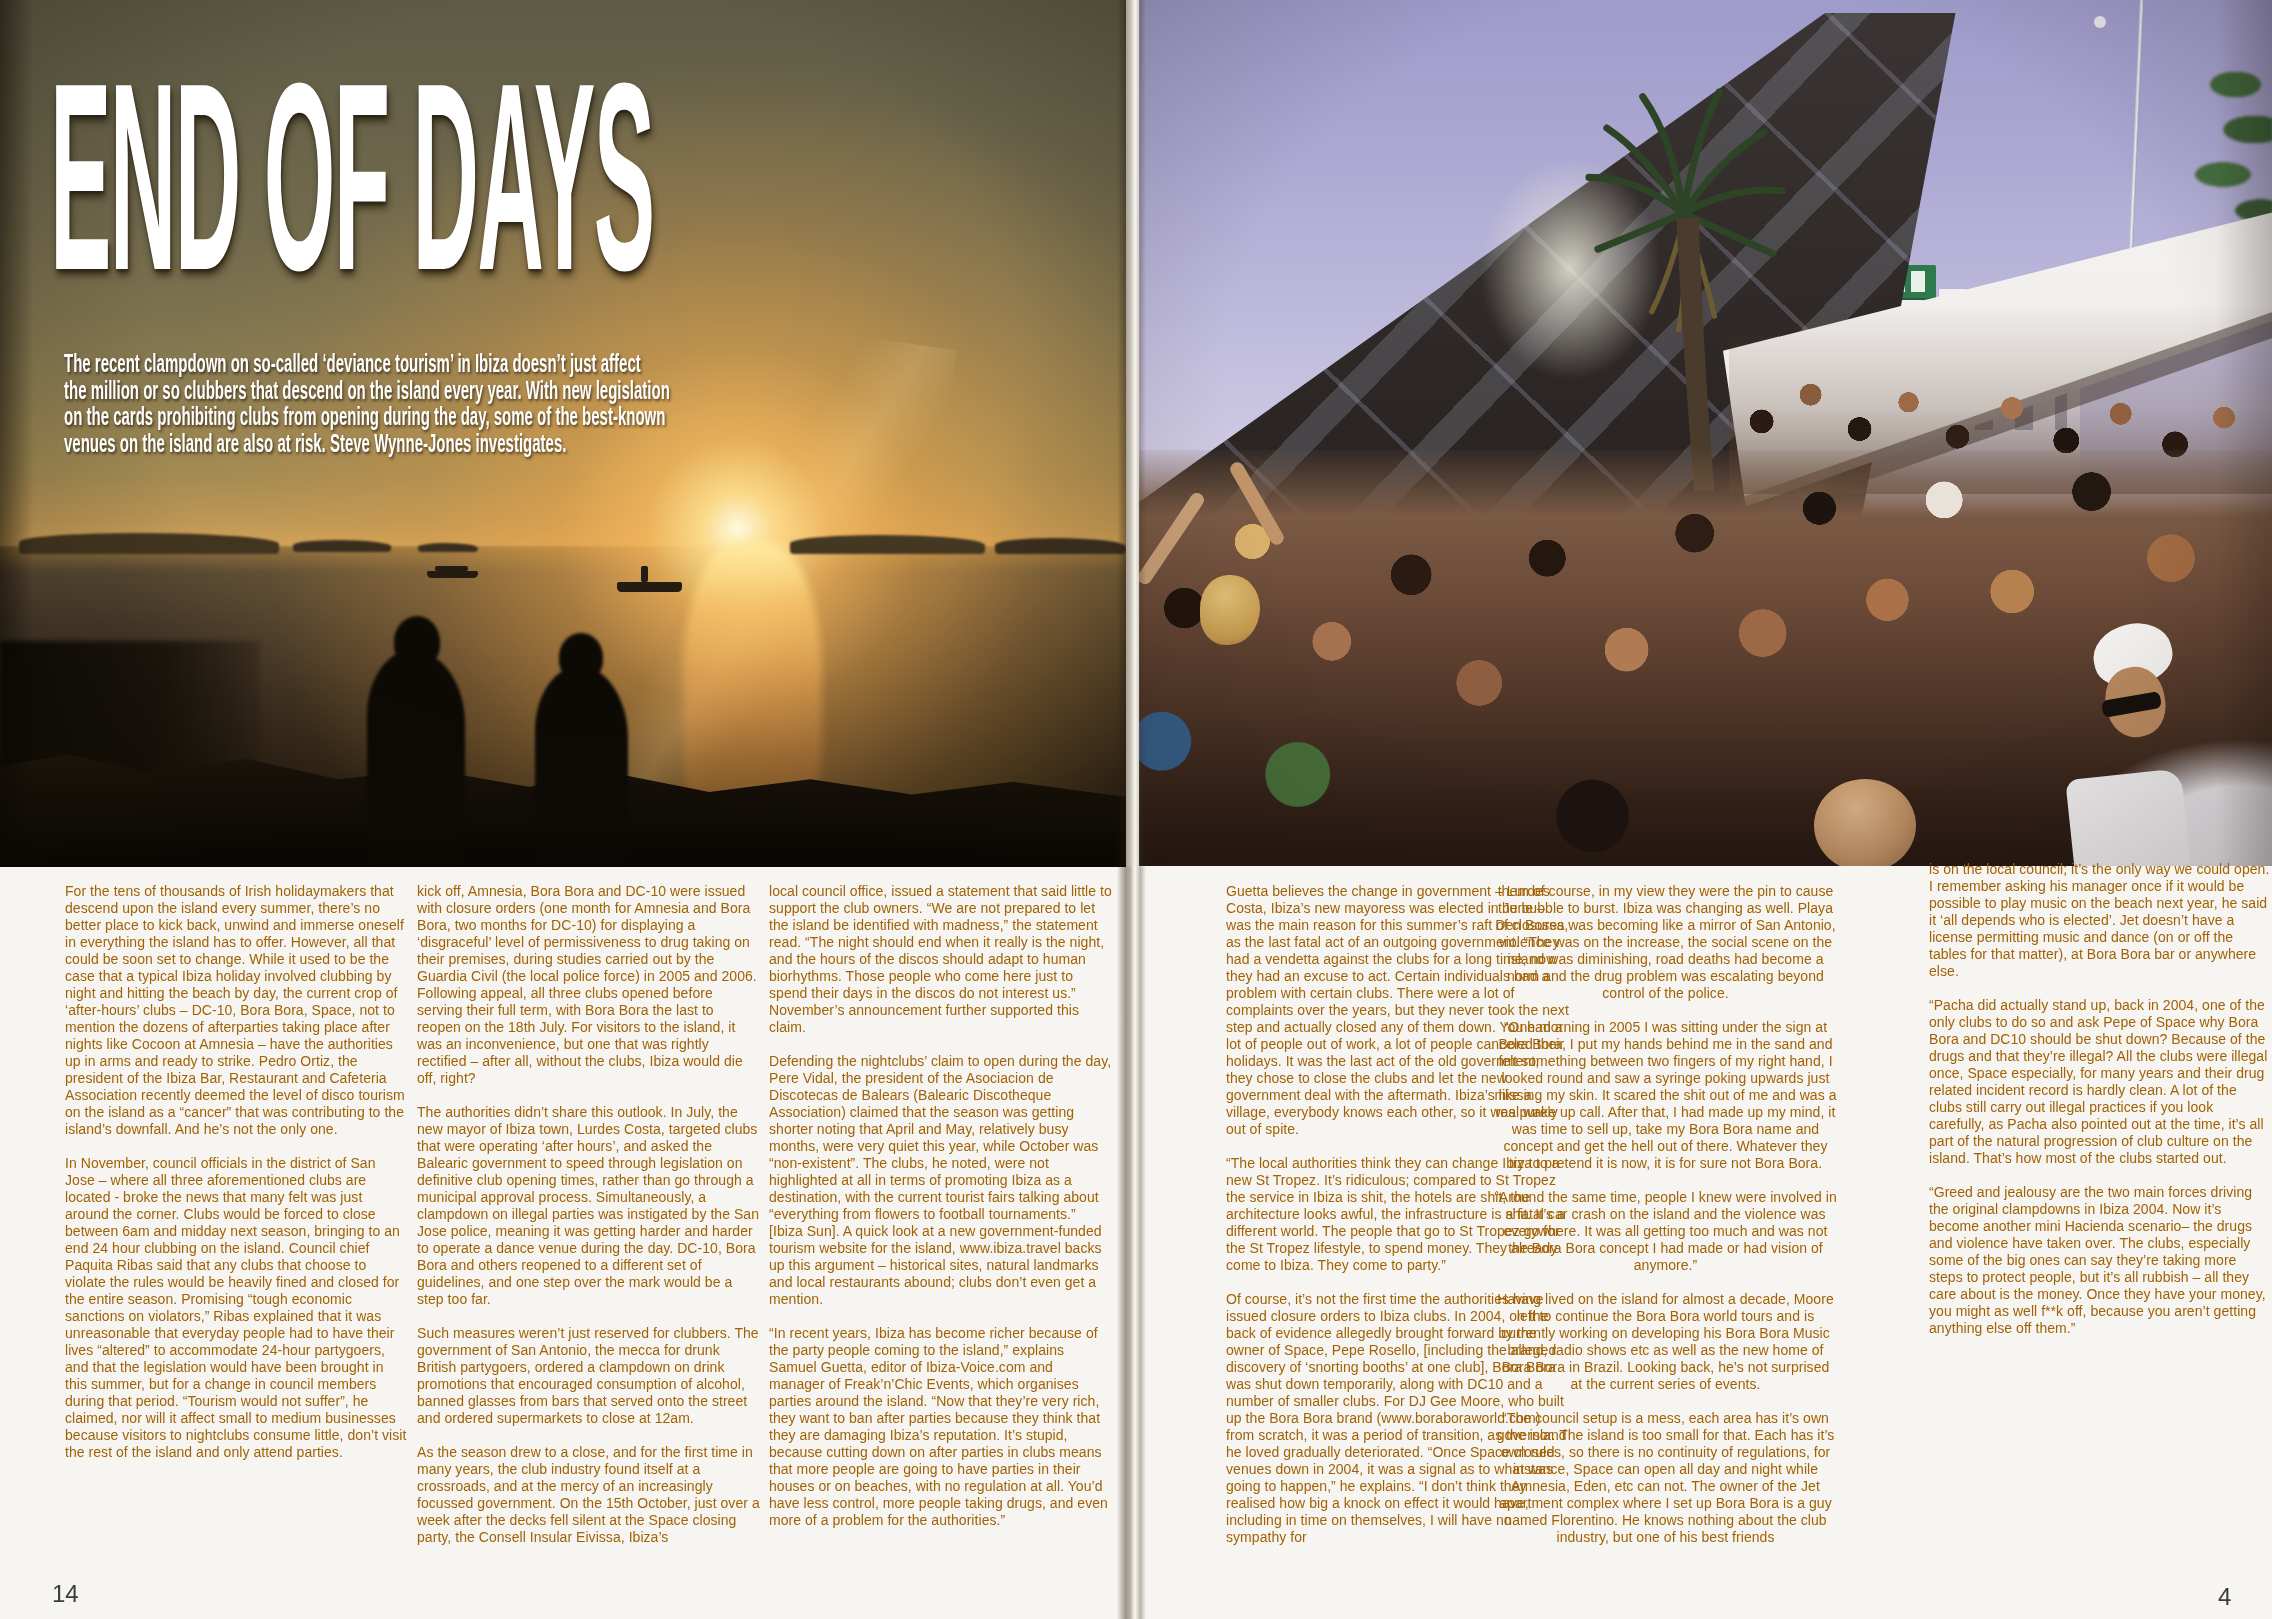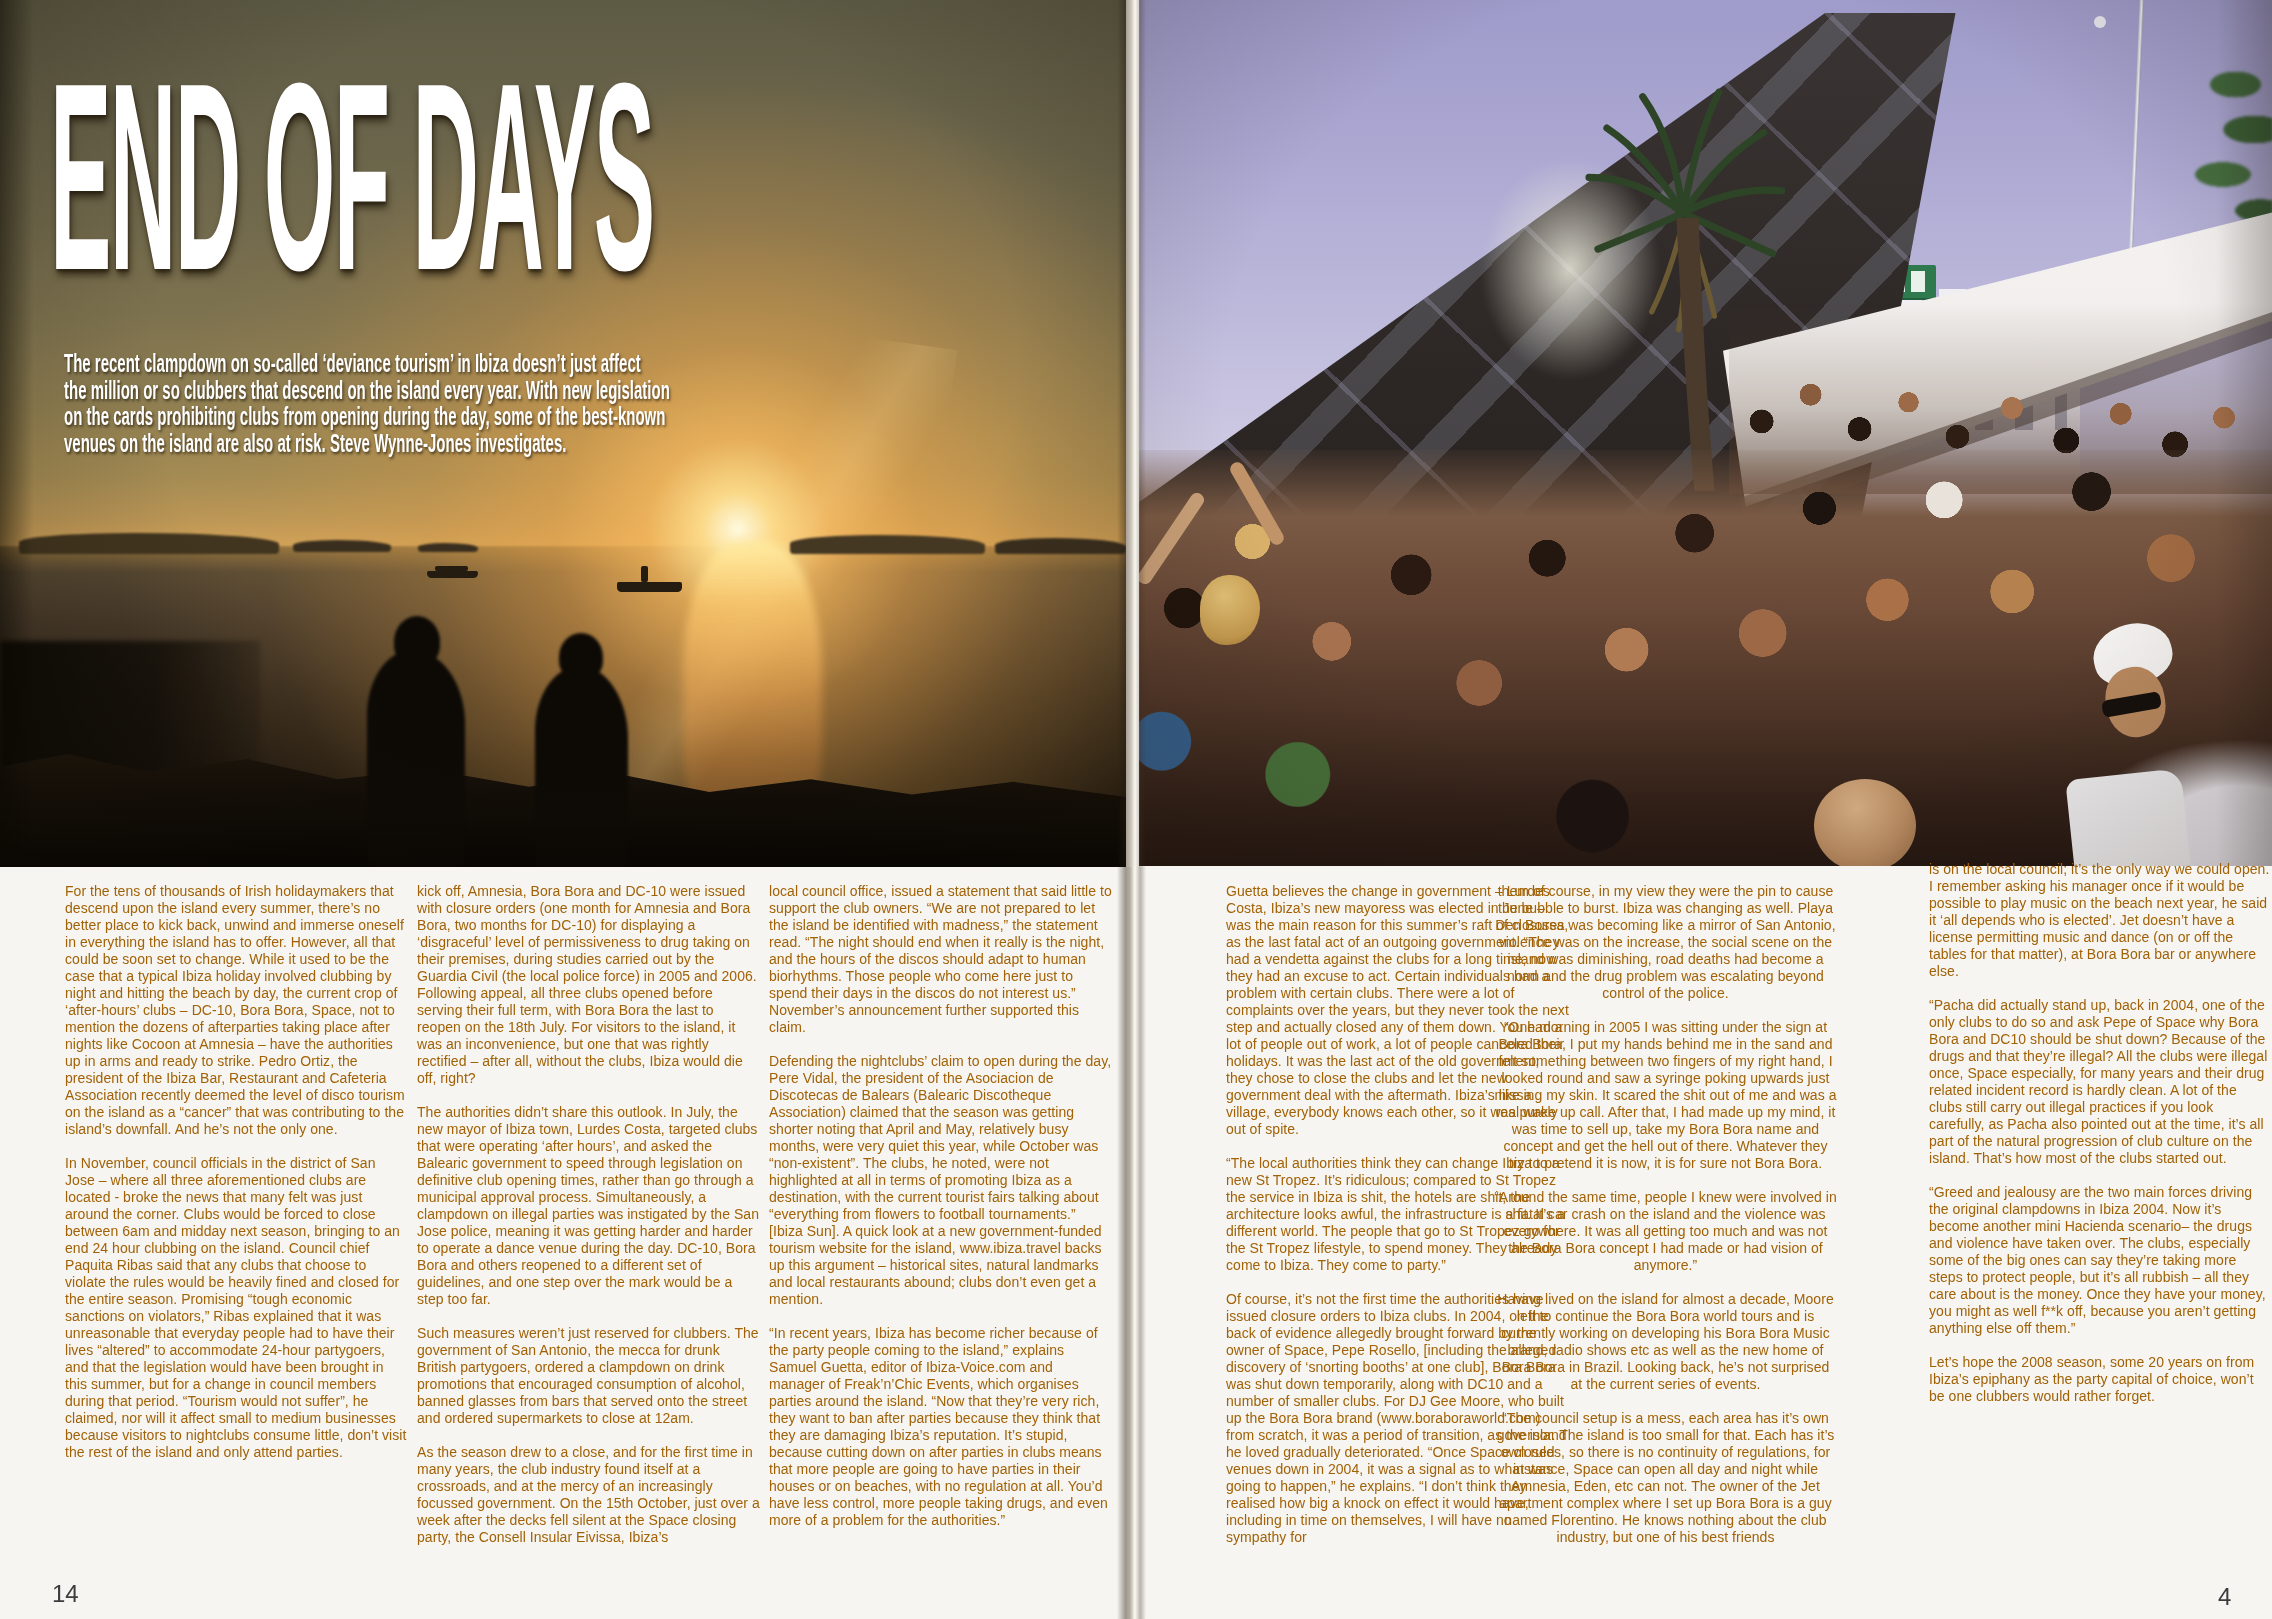--- a/index.html
+++ b/index.html
@@ -355,18 +355,17 @@
     <p>them of course, in my view they were the pin to cause the bubble to burst. Ibiza was changing as well. Playa Den Bossa was becoming like a mirror of San Antonio, violence was on the increase, the social scene on the island was diminishing, road deaths had become a norm and the drug problem was escalating beyond control of the police.</p>
     <p>“One morning in 2005 I was sitting under the sign at Bora Bora, I put my hands behind me in the sand and felt something between two fingers of my right hand, I looked round and saw a syringe poking upwards just missing my skin. It scared the shit out of me and was a real wake up call. After that, I had made up my mind, it was time to sell up, take my Bora Bora name and concept and get the hell out of there. Whatever they try to pretend it is now, it is for sure not Bora Bora.</p>
     <p>“Around the same time, people I knew were involved in a fatal car crash on the island and the violence was everywhere. It was all getting too much and was not the Bora Bora concept I had made or had vision of anymore.”</p>
     <p>Having lived on the island for almost a decade, Moore left to continue the Bora Bora world tours and is currently working on developing his Bora Bora Music brand, radio shows etc as well as the new home of Bora Bora in Brazil. Looking back, he’s not surprised at the current series of events.</p>
     <p>“The council setup is a mess, each area has it’s own governor. The island is too small for that. Each has it’s own rules, so there is no continuity of regulations, for instance, Space can open all day and night while Amnesia, Eden, etc can not. The owner of the Jet apartment complex where I set up Bora Bora is a guy named Florentino. He knows nothing about the club industry, but one of his best friends</p>
   </div>
 <div class="col" id="r-col3">
     <p>is on the local council; it’s the only way we could open. I remember asking his manager once if it would be possible to play music on the beach next year, he said it ‘all depends who is elected’. Jet doesn’t have a license permitting music and dance (on or off the tables for that matter), at Bora Bora bar or anywhere else.</p>
     <p>“Pacha did actually stand up, back in 2004, one of the only clubs to do so and ask Pepe of Space why Bora Bora and DC10 should be shut down? Because of the drugs and that they’re illegal? All the clubs were illegal once, Space especially, for many years and their drug related incident record is hardly clean.  A lot of the clubs still carry out illegal practices if you look carefully, as Pacha also pointed out at the time, it’s all part of the natural progression of club culture on the island. That’s how most of the clubs started out.</p>
     <p>“Greed and jealousy are the two main forces driving the original clampdowns in Ibiza 2004. Now it’s become another mini Hacienda scenario– the drugs and violence have taken over. The clubs, especially some of the big ones can say they’re taking more steps to protect people, but it’s all rubbish – all they care about is the money. Once they have your money, you might as well f**k off, because you aren’t getting anything else off them.”</p>
-    <p>Let’s hope the 2008 season, some 20 years on from Ibiza’s epiphany as the party capital of choice, won’t be one clubbers would rather forget.</p>
   </div>
 
 <div class="page-number" id="page-num-left">14</div>
 <div class="page-number" id="page-num-right">4</div>
 
 
 </body></html>

